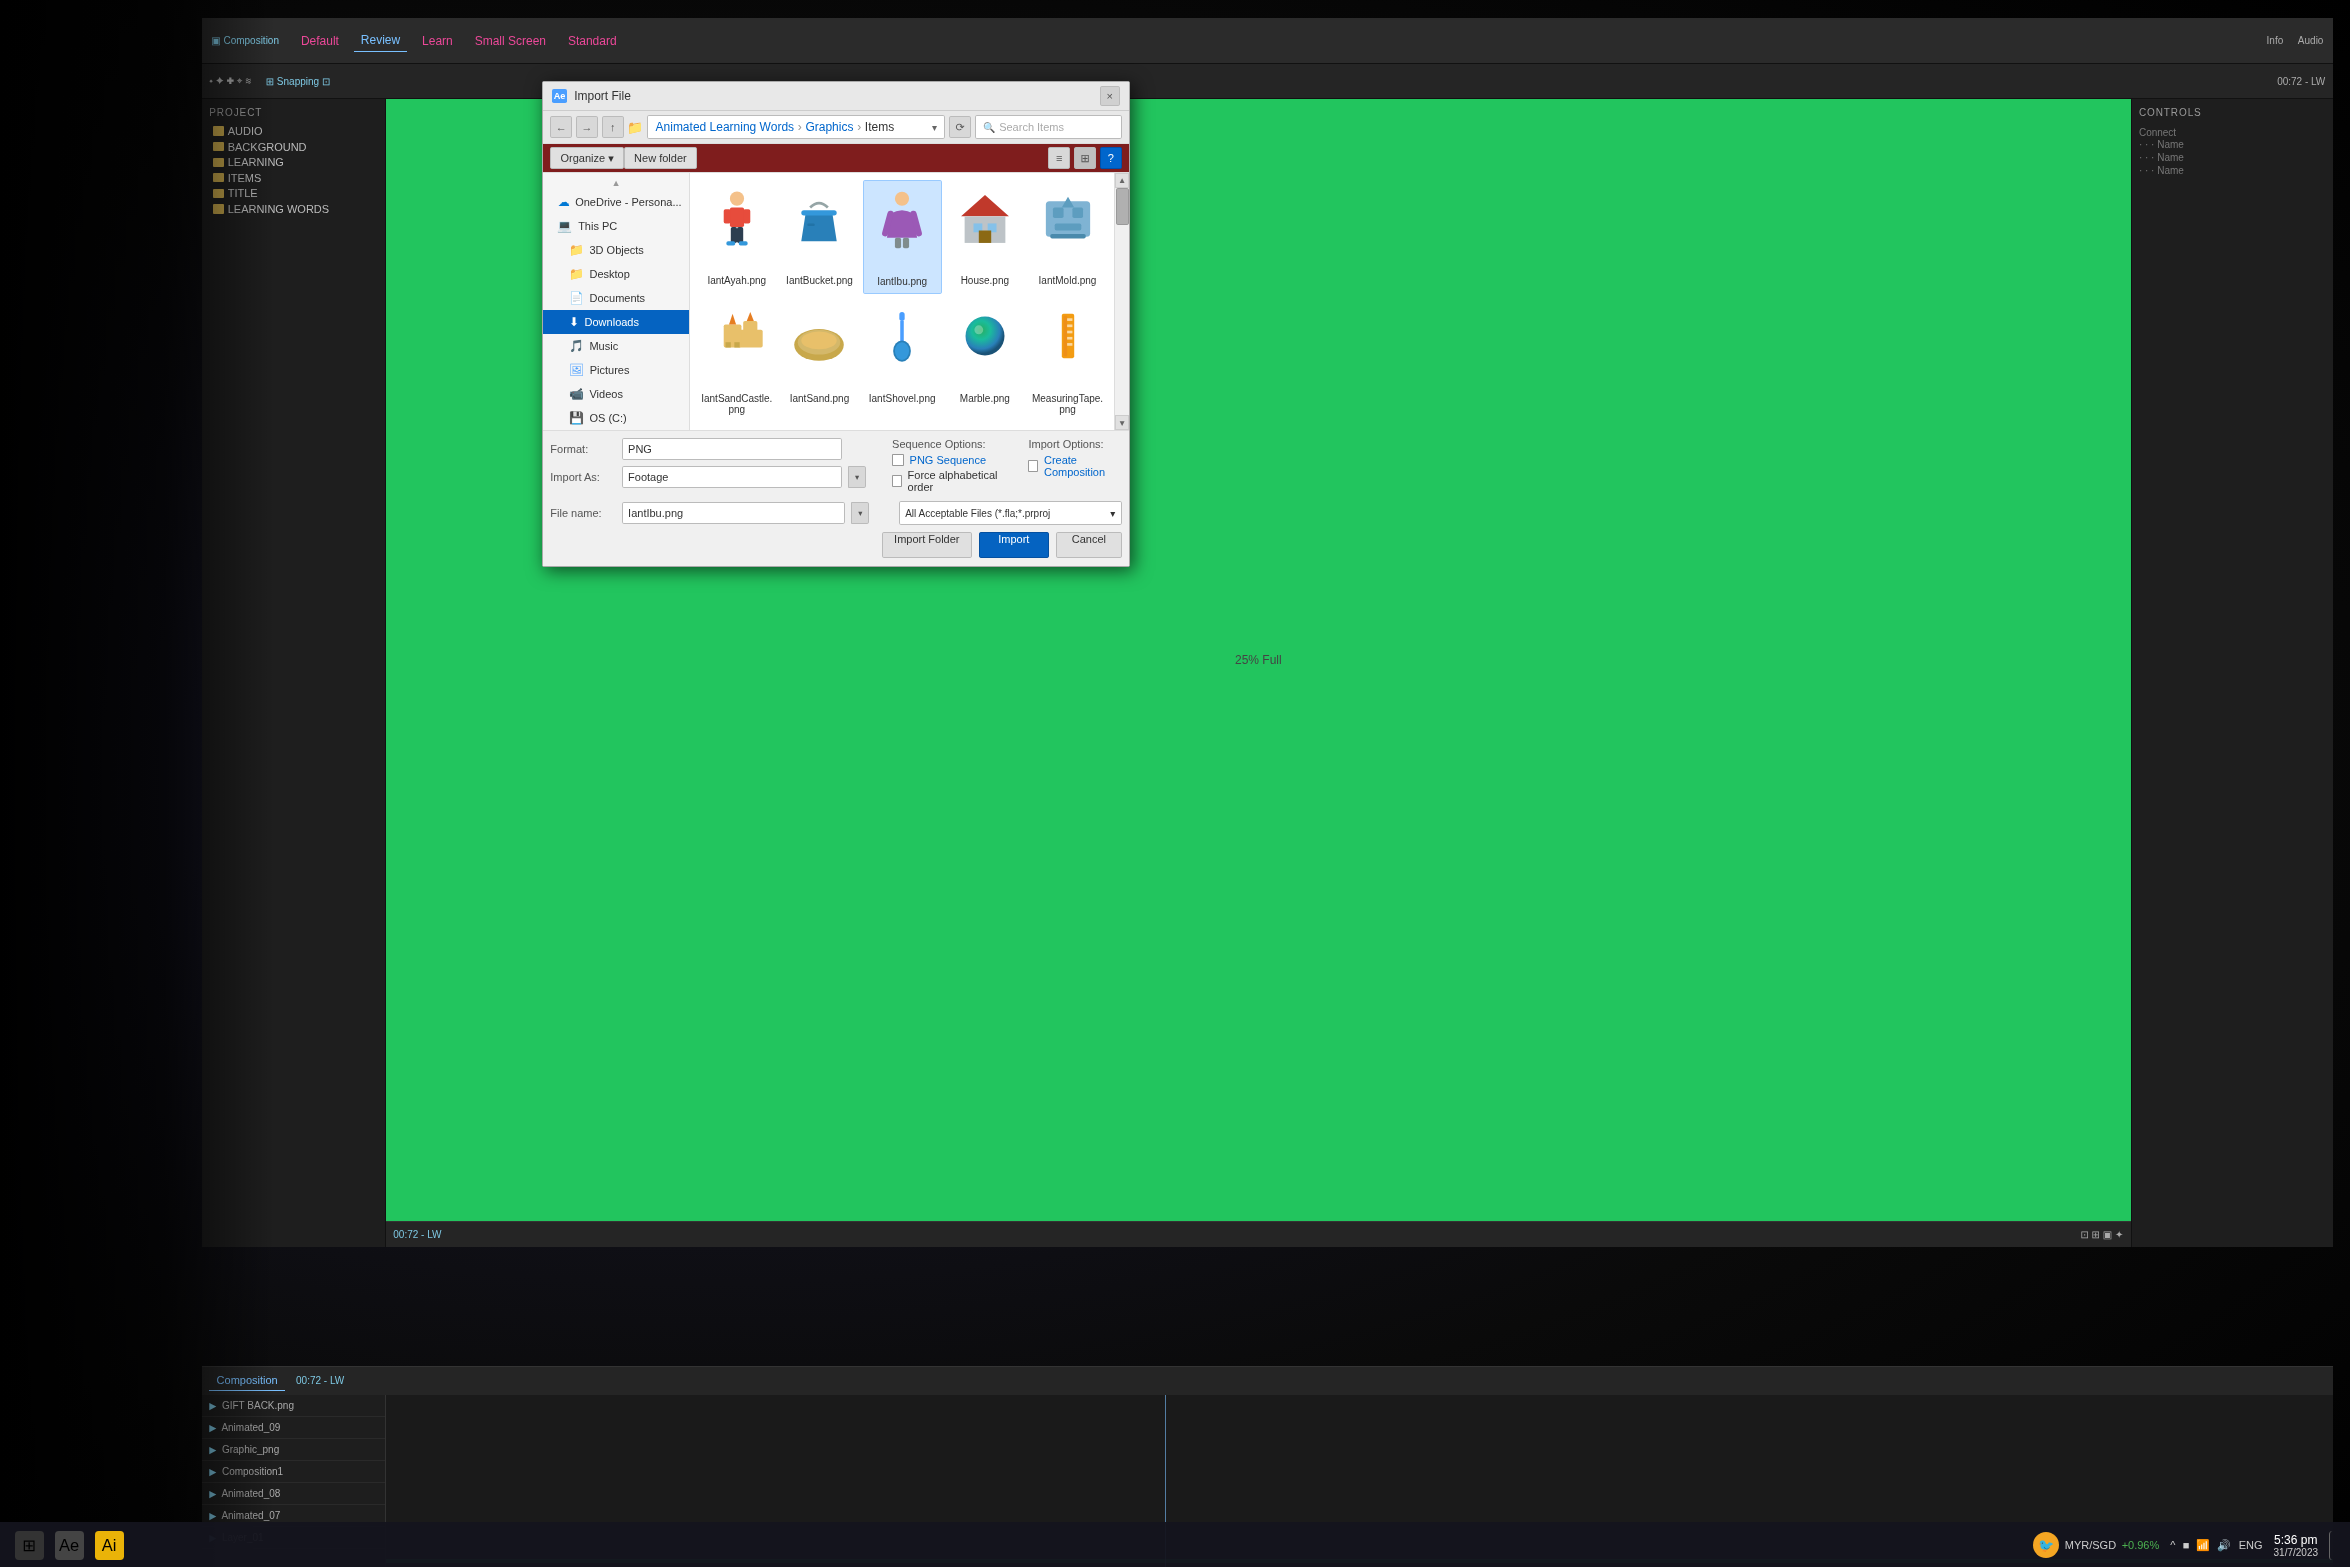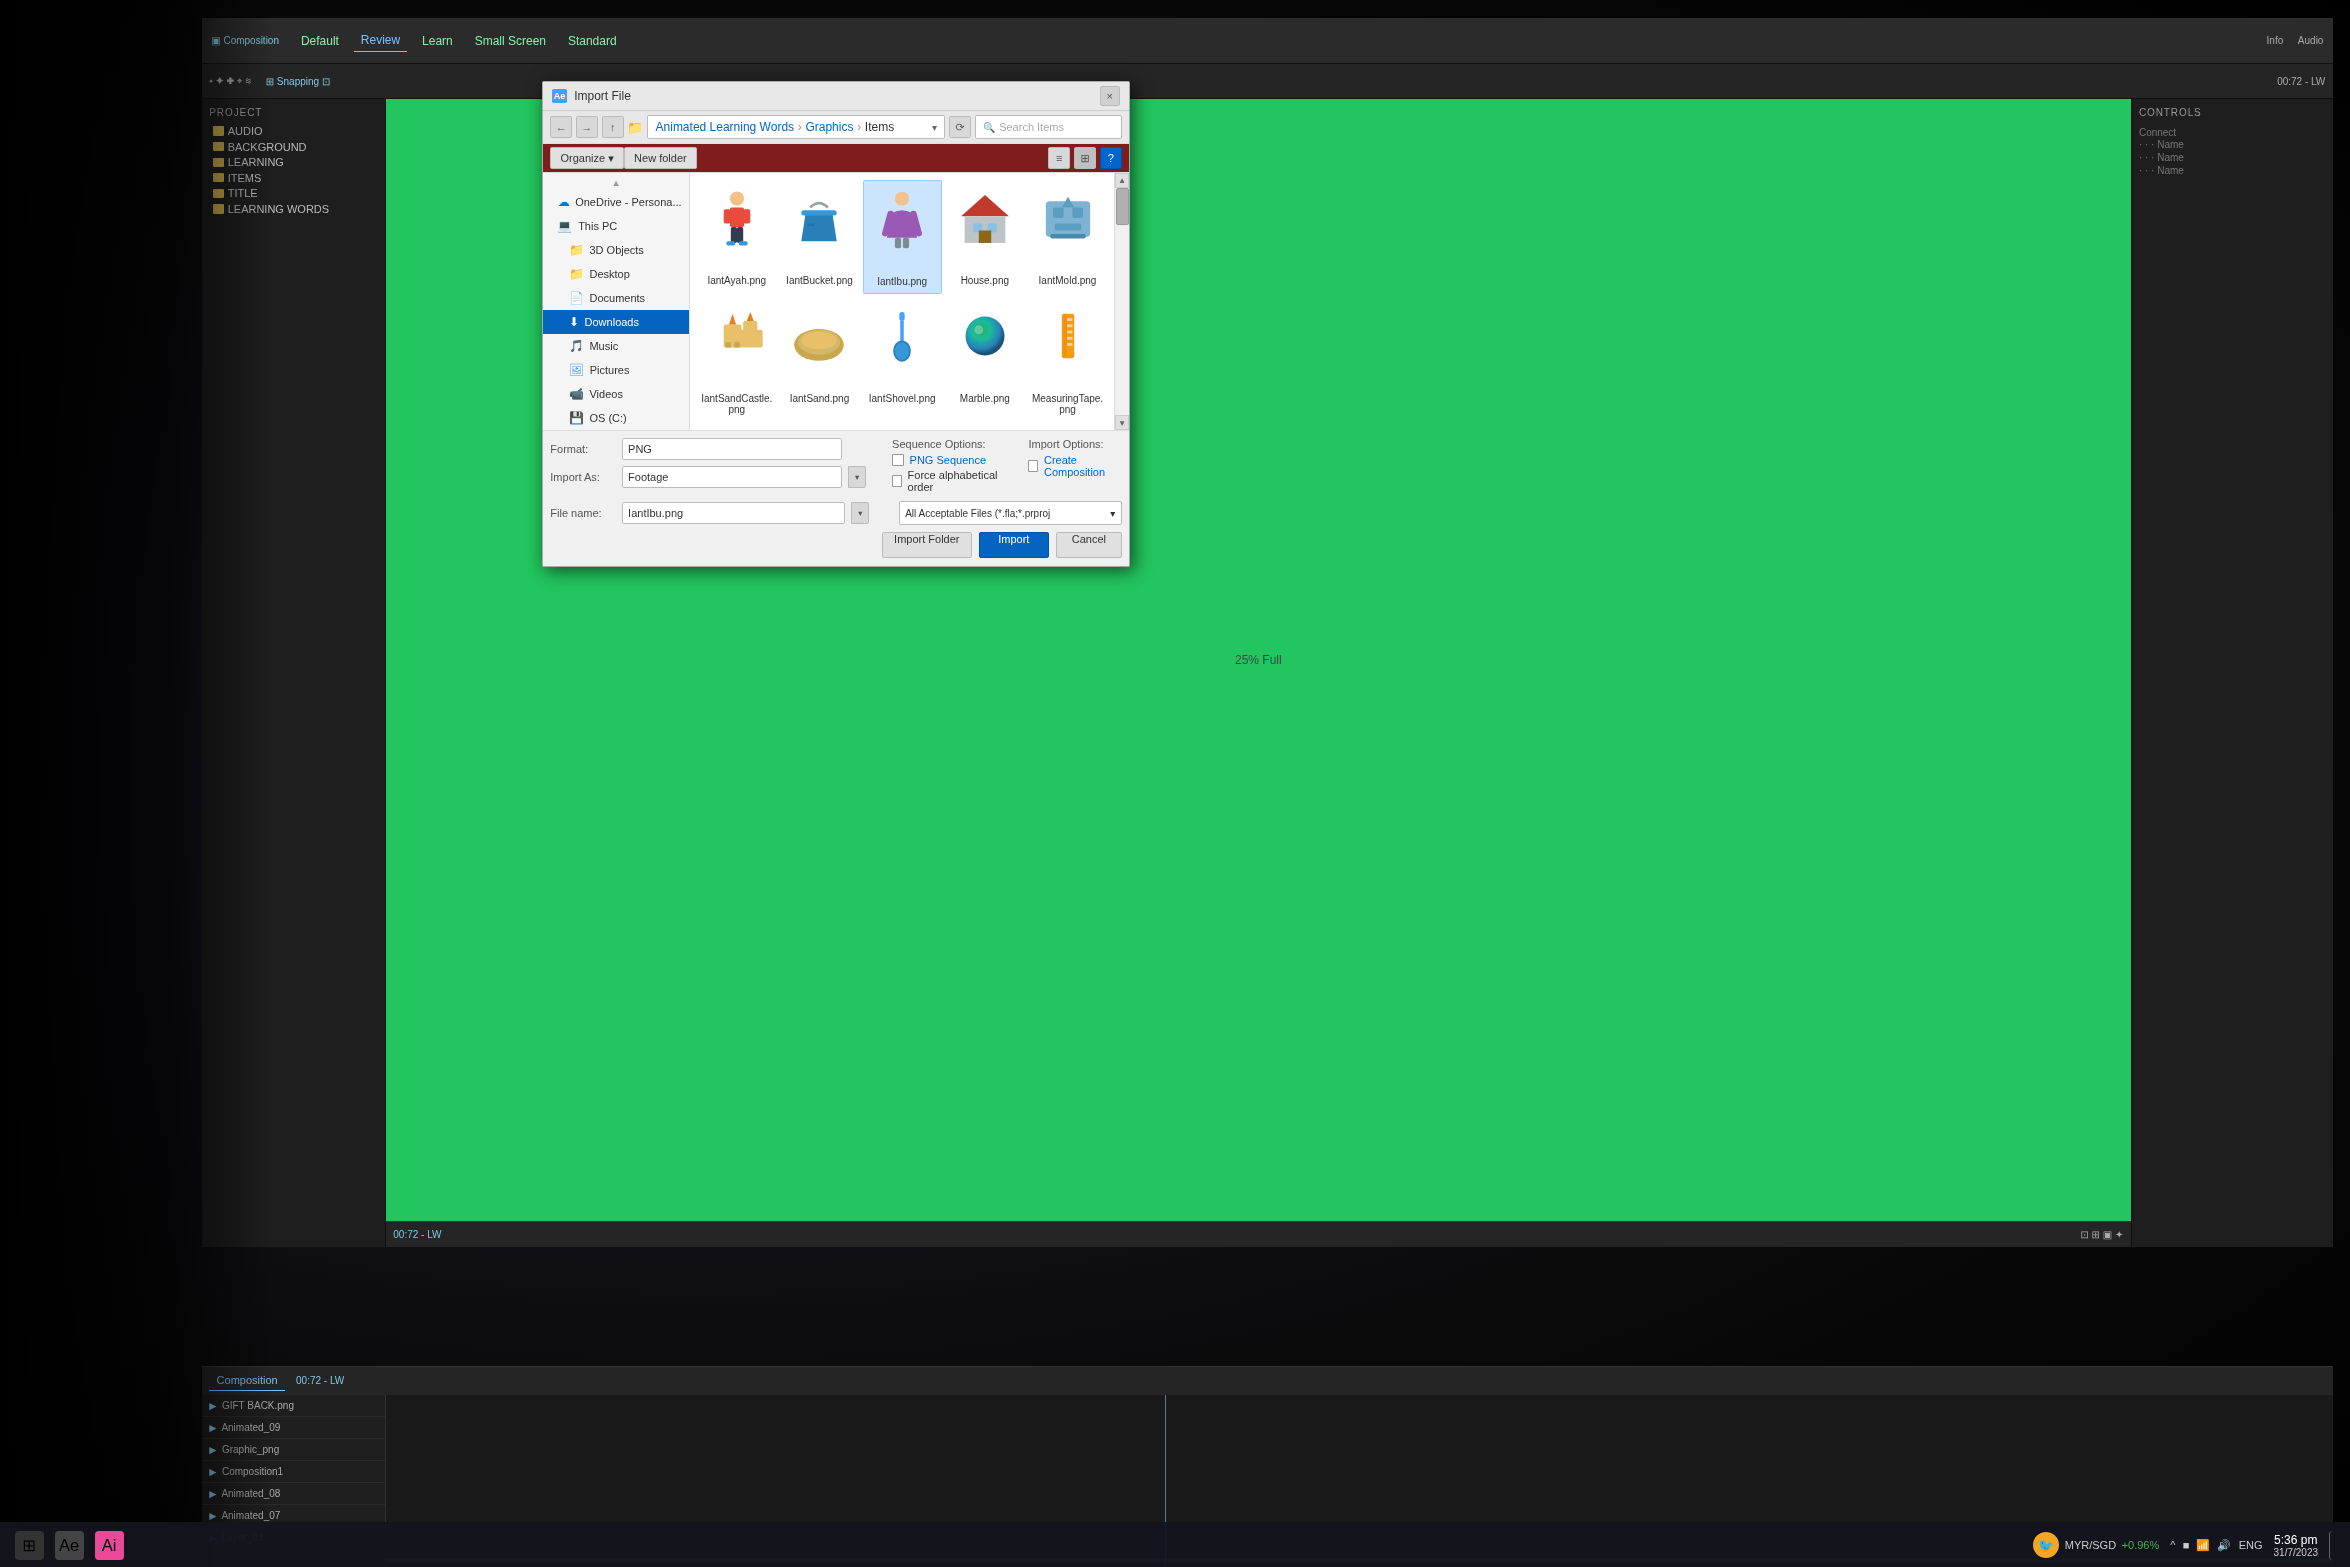--- a/index.html
+++ b/index.html
@@ -36,21 +36,21 @@
       height: 46px;
       background: #2b2b2b;
       display: flex;
       align-items: center;
       padding: 0 9.2px;
       gap: 7.3px;
       border-bottom: 0.9px solid #111;
     }
 
     .ae-menu-item {
-      color: #86efac;
+      color: #ec4899;
       font-size: 12px;
       padding: 3.7px 7.3px;
       cursor: pointer;
     }
     .ae-menu-item.active { color: #79c0ff; border-bottom: 1.8px solid #79c0ff; }
 
     
     .ae-toolbar {
       width: 100%;
       height: 35px;
@@ -1132,21 +1132,21 @@
 
   </div>
 </div>
 
 <div class="left-shadow"></div>
 
 <div class="taskbar">
   <div class="taskbar-left">
     <div class="taskbar-icon" style="background:#333">⊞</div>
     <div class="taskbar-icon" style="background:#444">Ae</div>
-    <div class="taskbar-icon" style="background:#ec4899">Ai</div>
+    <div class="taskbar-icon" style="background:#eab308">Ai</div>
   </div>
   <div class="taskbar-right">
     <div class="stock-ticker">
       <div class="stock-icon">🐦</div>
       <span class="stock-text">MYR/SGD</span>
       <span class="stock-value">+0.96%</span>
     </div>
     <div class="system-tray">
       <span class="tray-item">^</span>
       <span class="tray-item">■</span>

